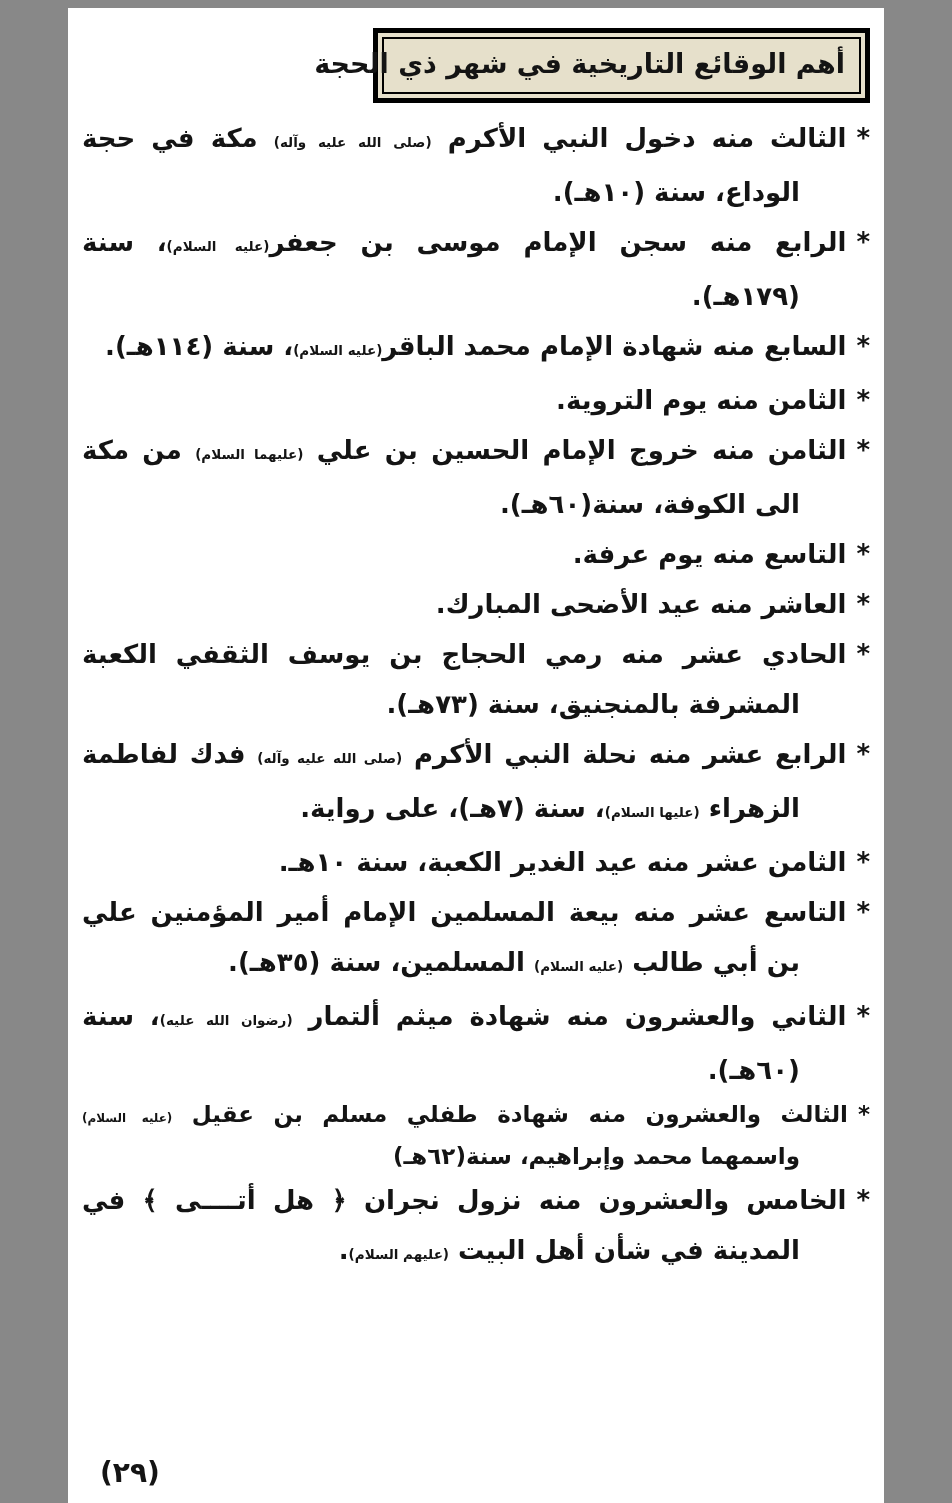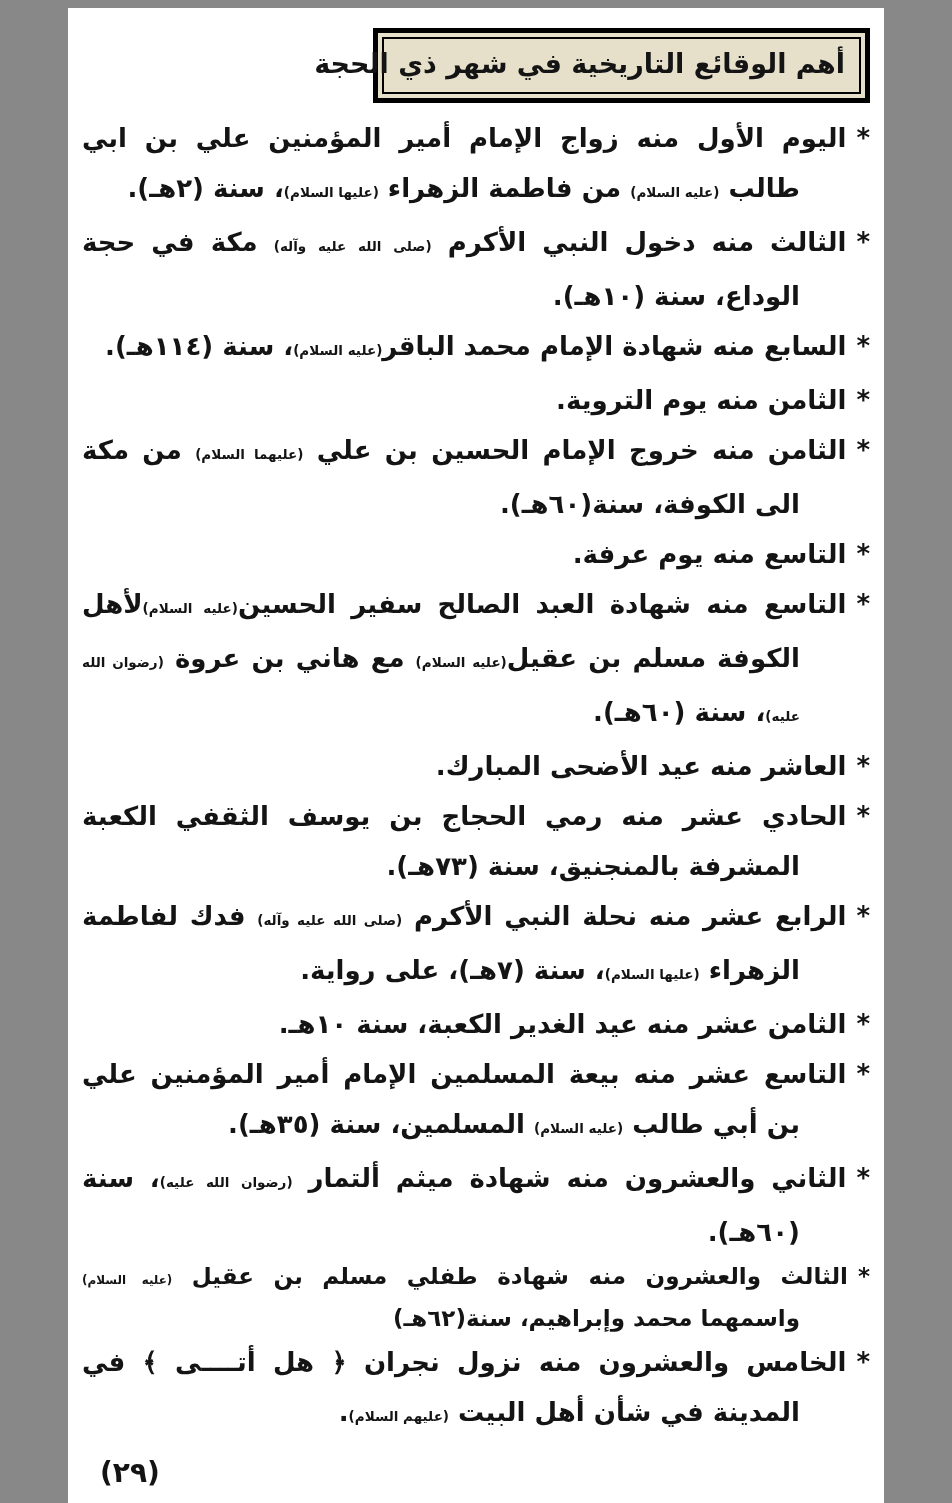--- a/index.html
+++ b/index.html
@@ -68,27 +68,26 @@
 
 <div class="page">
 
   <section>
     <div class="title-box" id="box1">
       <div class="inner">
         <h2>أهم الوقائع التاريخية في شهر ذي الحجة</h2>
       </div>
     </div>
     <div class="items">
-        <p class="item lg"><span class="bullet">*</span><span class="text">اليوم الأول منه زواج الإمام أمير المؤمنين علي بن ابي طالب </span><span class="honorific">(عليه السلام)</span><span class="text"> من فاطمة الزهراء </span><span class="honorific">(عليها السلام)</span><span class="text">، سنة (٢هـ).</span></p>
         <p class="item lg"><span class="bullet">*</span><span class="text">الثالث منه دخول النبي الأكرم </span><span class="honorific">(صلى الله عليه وآله)</span><span class="text"> مكة في حجة الوداع، سنة (١٠هـ).</span></p>
+        <p class="item lg"><span class="bullet">*</span><span class="text">الرابع منه سجن الإمام موسى بن جعفر</span><span class="honorific">(عليه السلام)</span><span class="text">، سنة (١٧٩هـ).</span></p>
         <p class="item lg"><span class="bullet">*</span><span class="text">السابع منه شهادة الإمام محمد الباقر</span><span class="honorific">(عليه السلام)</span><span class="text">، سنة (١١٤هـ).</span></p>
         <p class="item lg"><span class="bullet">*</span><span class="text">الثامن منه يوم التروية.</span></p>
         <p class="item lg"><span class="bullet">*</span><span class="text">الثامن منه خروج الإمام الحسين بن علي </span><span class="honorific">(عليهما السلام)</span><span class="text"> من مكة الى الكوفة، سنة(٦٠هـ).</span></p>
         <p class="item lg"><span class="bullet">*</span><span class="text">التاسع منه يوم عرفة.</span></p>
-        <p class="item lg"><span class="bullet">*</span><span class="text">التاسع منه شهادة العبد الصالح سفير الحسين</span><span class="honorific">(عليه السلام)</span><span class="text">لأهل الكوفة مسلم بن عقيل</span><span class="honorific">(عليه السلام)</span><span class="text"> مع هاني بن عروة </span><span class="honorific">(رضوان الله عليه)</span><span class="text">، سنة (٦٠هـ).</span></p>
         <p class="item lg"><span class="bullet">*</span><span class="text">العاشر منه عيد الأضحى المبارك.</span></p>
         <p class="item lg"><span class="bullet">*</span><span class="text">الحادي عشر منه رمي الحجاج بن يوسف الثقفي الكعبة المشرفة بالمنجنيق، سنة (٧٣هـ).</span></p>
         <p class="item lg"><span class="bullet">*</span><span class="text">الرابع عشر منه نحلة النبي الأكرم </span><span class="honorific">(صلى الله عليه وآله)</span><span class="text"> فدك لفاطمة الزهراء </span><span class="honorific">(عليها السلام)</span><span class="text">، سنة (٧هـ)، على رواية.</span></p>
         <p class="item lg"><span class="bullet">*</span><span class="text">الثامن عشر منه عيد الغدير الكعبة، سنة ١٠هـ.</span></p>
         <p class="item lg"><span class="bullet">*</span><span class="text">التاسع عشر منه بيعة المسلمين الإمام أمير المؤمنين علي بن أبي طالب </span><span class="honorific">(عليه السلام)</span><span class="text"> المسلمين، سنة (٣٥هـ).</span></p>
         <p class="item lg"><span class="bullet">*</span><span class="text">الثاني والعشرون منه شهادة ميثم ألتمار </span><span class="honorific">(رضوان الله عليه)</span><span class="text">، سنة (٦٠هـ).</span></p>
         <p class="item md"><span class="bullet">*</span><span class="text">الثالث والعشرون منه شهادة طفلي مسلم بن عقيل </span><span class="honorific">(عليه السلام)</span><span class="text"> واسمهما محمد وإبراهيم، سنة(٦٢هـ)</span></p>
         <p class="item lg"><span class="bullet">*</span><span class="text">الخامس والعشرون منه نزول نجران </span><span class="quran">﴿ هل أتــــى ﴾</span><span class="text"> في المدينة في شأن أهل البيت </span><span class="honorific">(عليهم السلام)</span><span class="text">.</span></p>
         <p class="item md"></p>
       </div>

